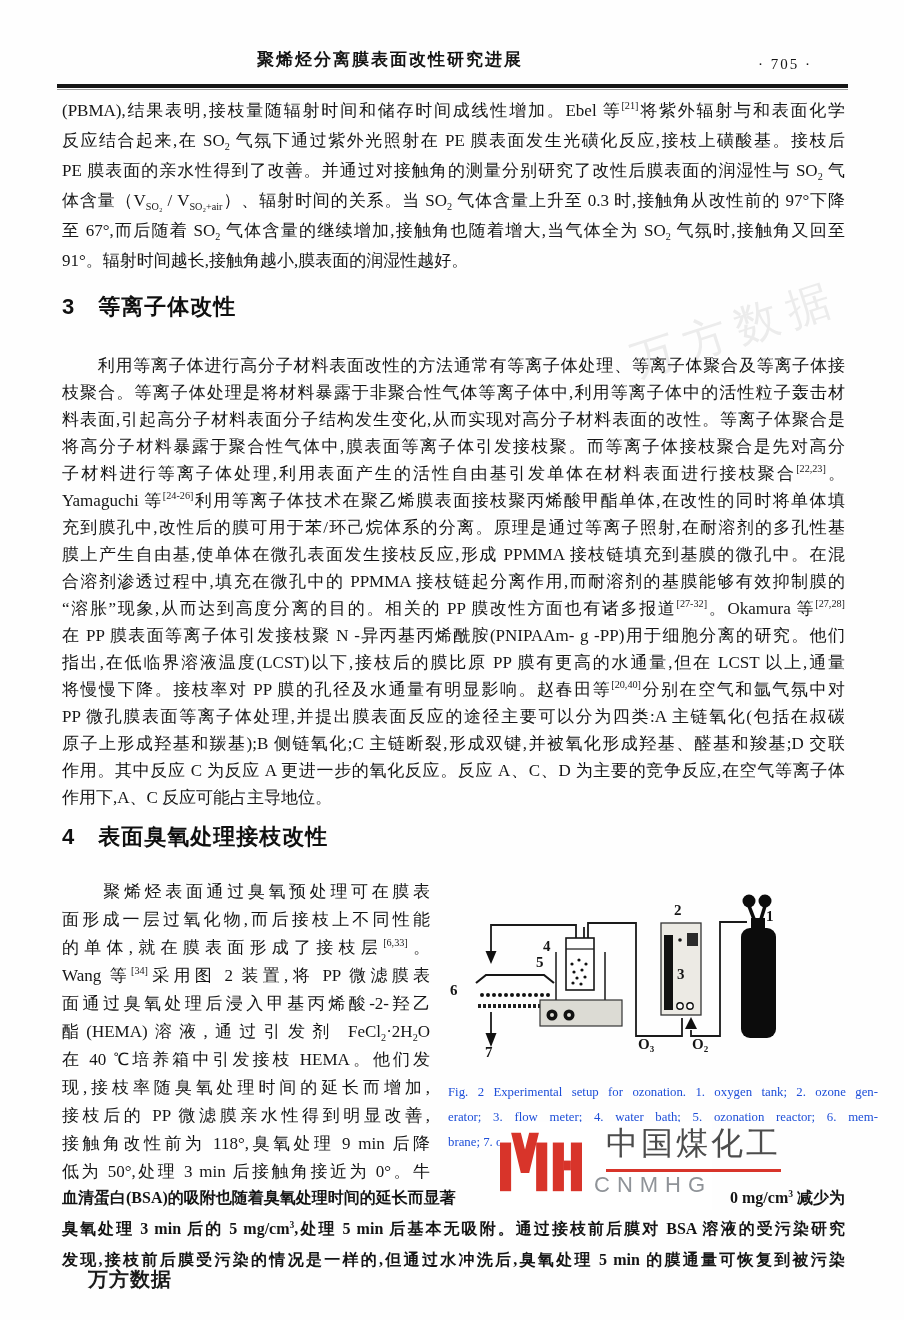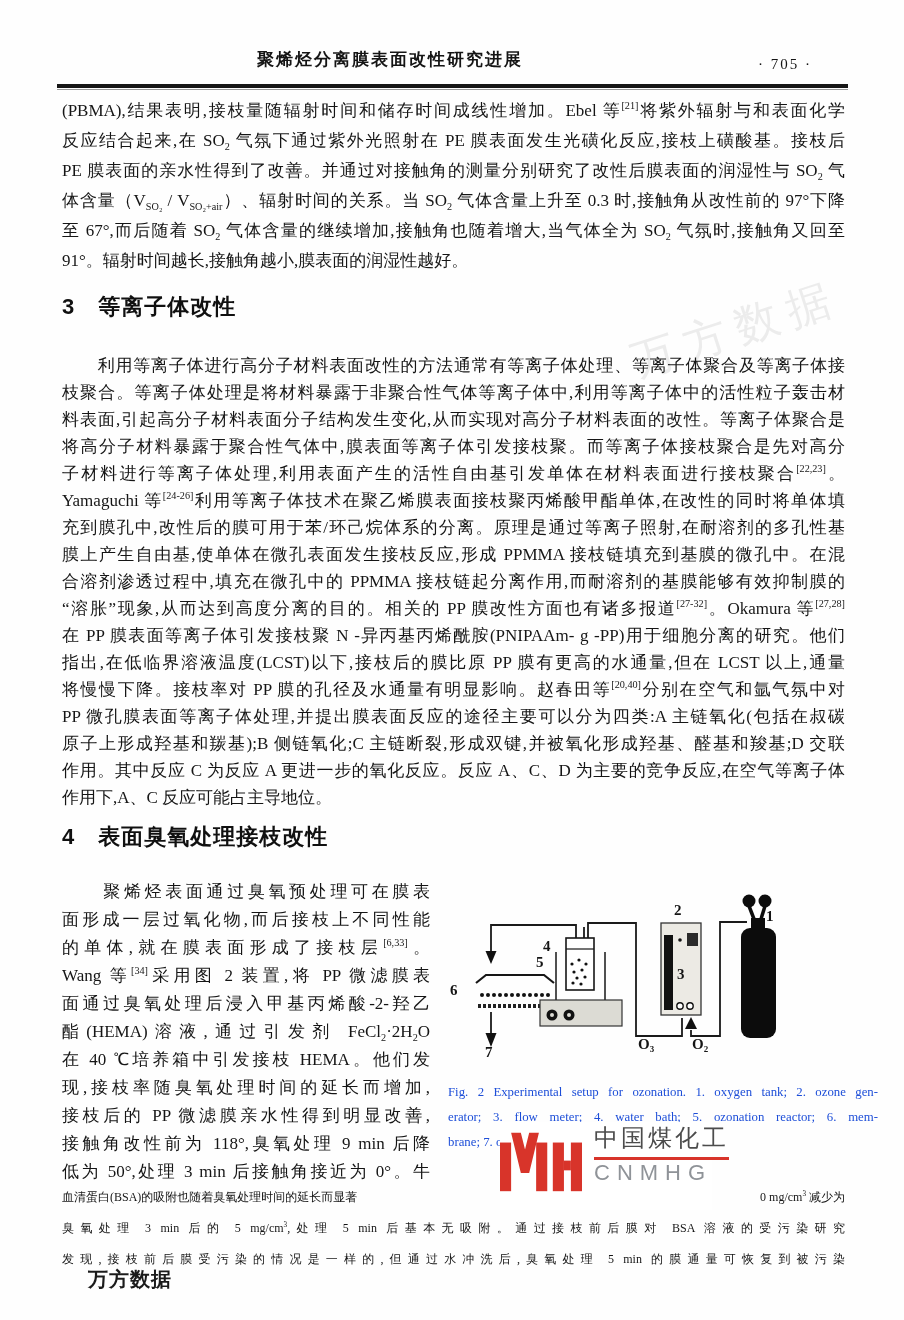--- a/index.html
+++ b/index.html
@@ -29,29 +29,29 @@
   .h3{top:292px;}
   .h4{top:822px;}
   
   .twocol{position:absolute;top:878px;left:62px;width:790px;display:flex;}
   .leftcol{width:368px;font-size:17px;line-height:28px;flex:none;}
   .figurecol{width:430px;margin-left:18px;flex:none;}
   .diagram{position:relative;width:430px;height:195px;}
   .flabel{position:absolute;font-weight:700;font-size:15px;font-family:"Liberation Serif",serif;}
   .caption{margin-top:7px;width:430px;font-size:12.8px;line-height:25px;color:#1d4ed8;}
   
-  .bottom{position:absolute;top:1182px;left:62px;width:783px;font-size:12px;line-height:31px;z-index:1;}
+  .bottom{position:absolute;top:1182px;left:62px;width:783px;font-size:16px;line-height:31px;z-index:1;font-weight:bold;}
   .split-line{display:flex;justify-content:space-between;}
   
   .watermark{position:absolute;top:1122px;left:500px;width:212px;height:88px;background:#ffffff;
         z-index:5;display:flex;align-items:flex-start;}
   .wm-logo{flex:none;margin-top:8px;}
   .wm-text{margin-left:12px;font-family:"Liberation Sans",sans-serif;}
-  .wm-cn{font-size:24px;letter-spacing:3px;color:#4c4c4c;border-bottom:3px solid #d8342a;
-        padding-bottom:3px;white-space:nowrap;}
+  .wm-cn{font-size:32px;letter-spacing:3px;color:#4c4c4c;border-bottom:3px solid #d8342a;
+        padding-bottom:3px;white-space:nowrap;margin-left:12px;}
   .wm-latin{font-size:22px;letter-spacing:7px;color:#8f9398;white-space:nowrap;}
   
   .footer{position:absolute;top:1266px;left:88px;font-family:"Liberation Sans",sans-serif;
         font-weight:600;font-size:20px;color:#1b1b1b;letter-spacing:1px;}
 </style>
 </head>
 <body>
 
 <div class="page">
 

